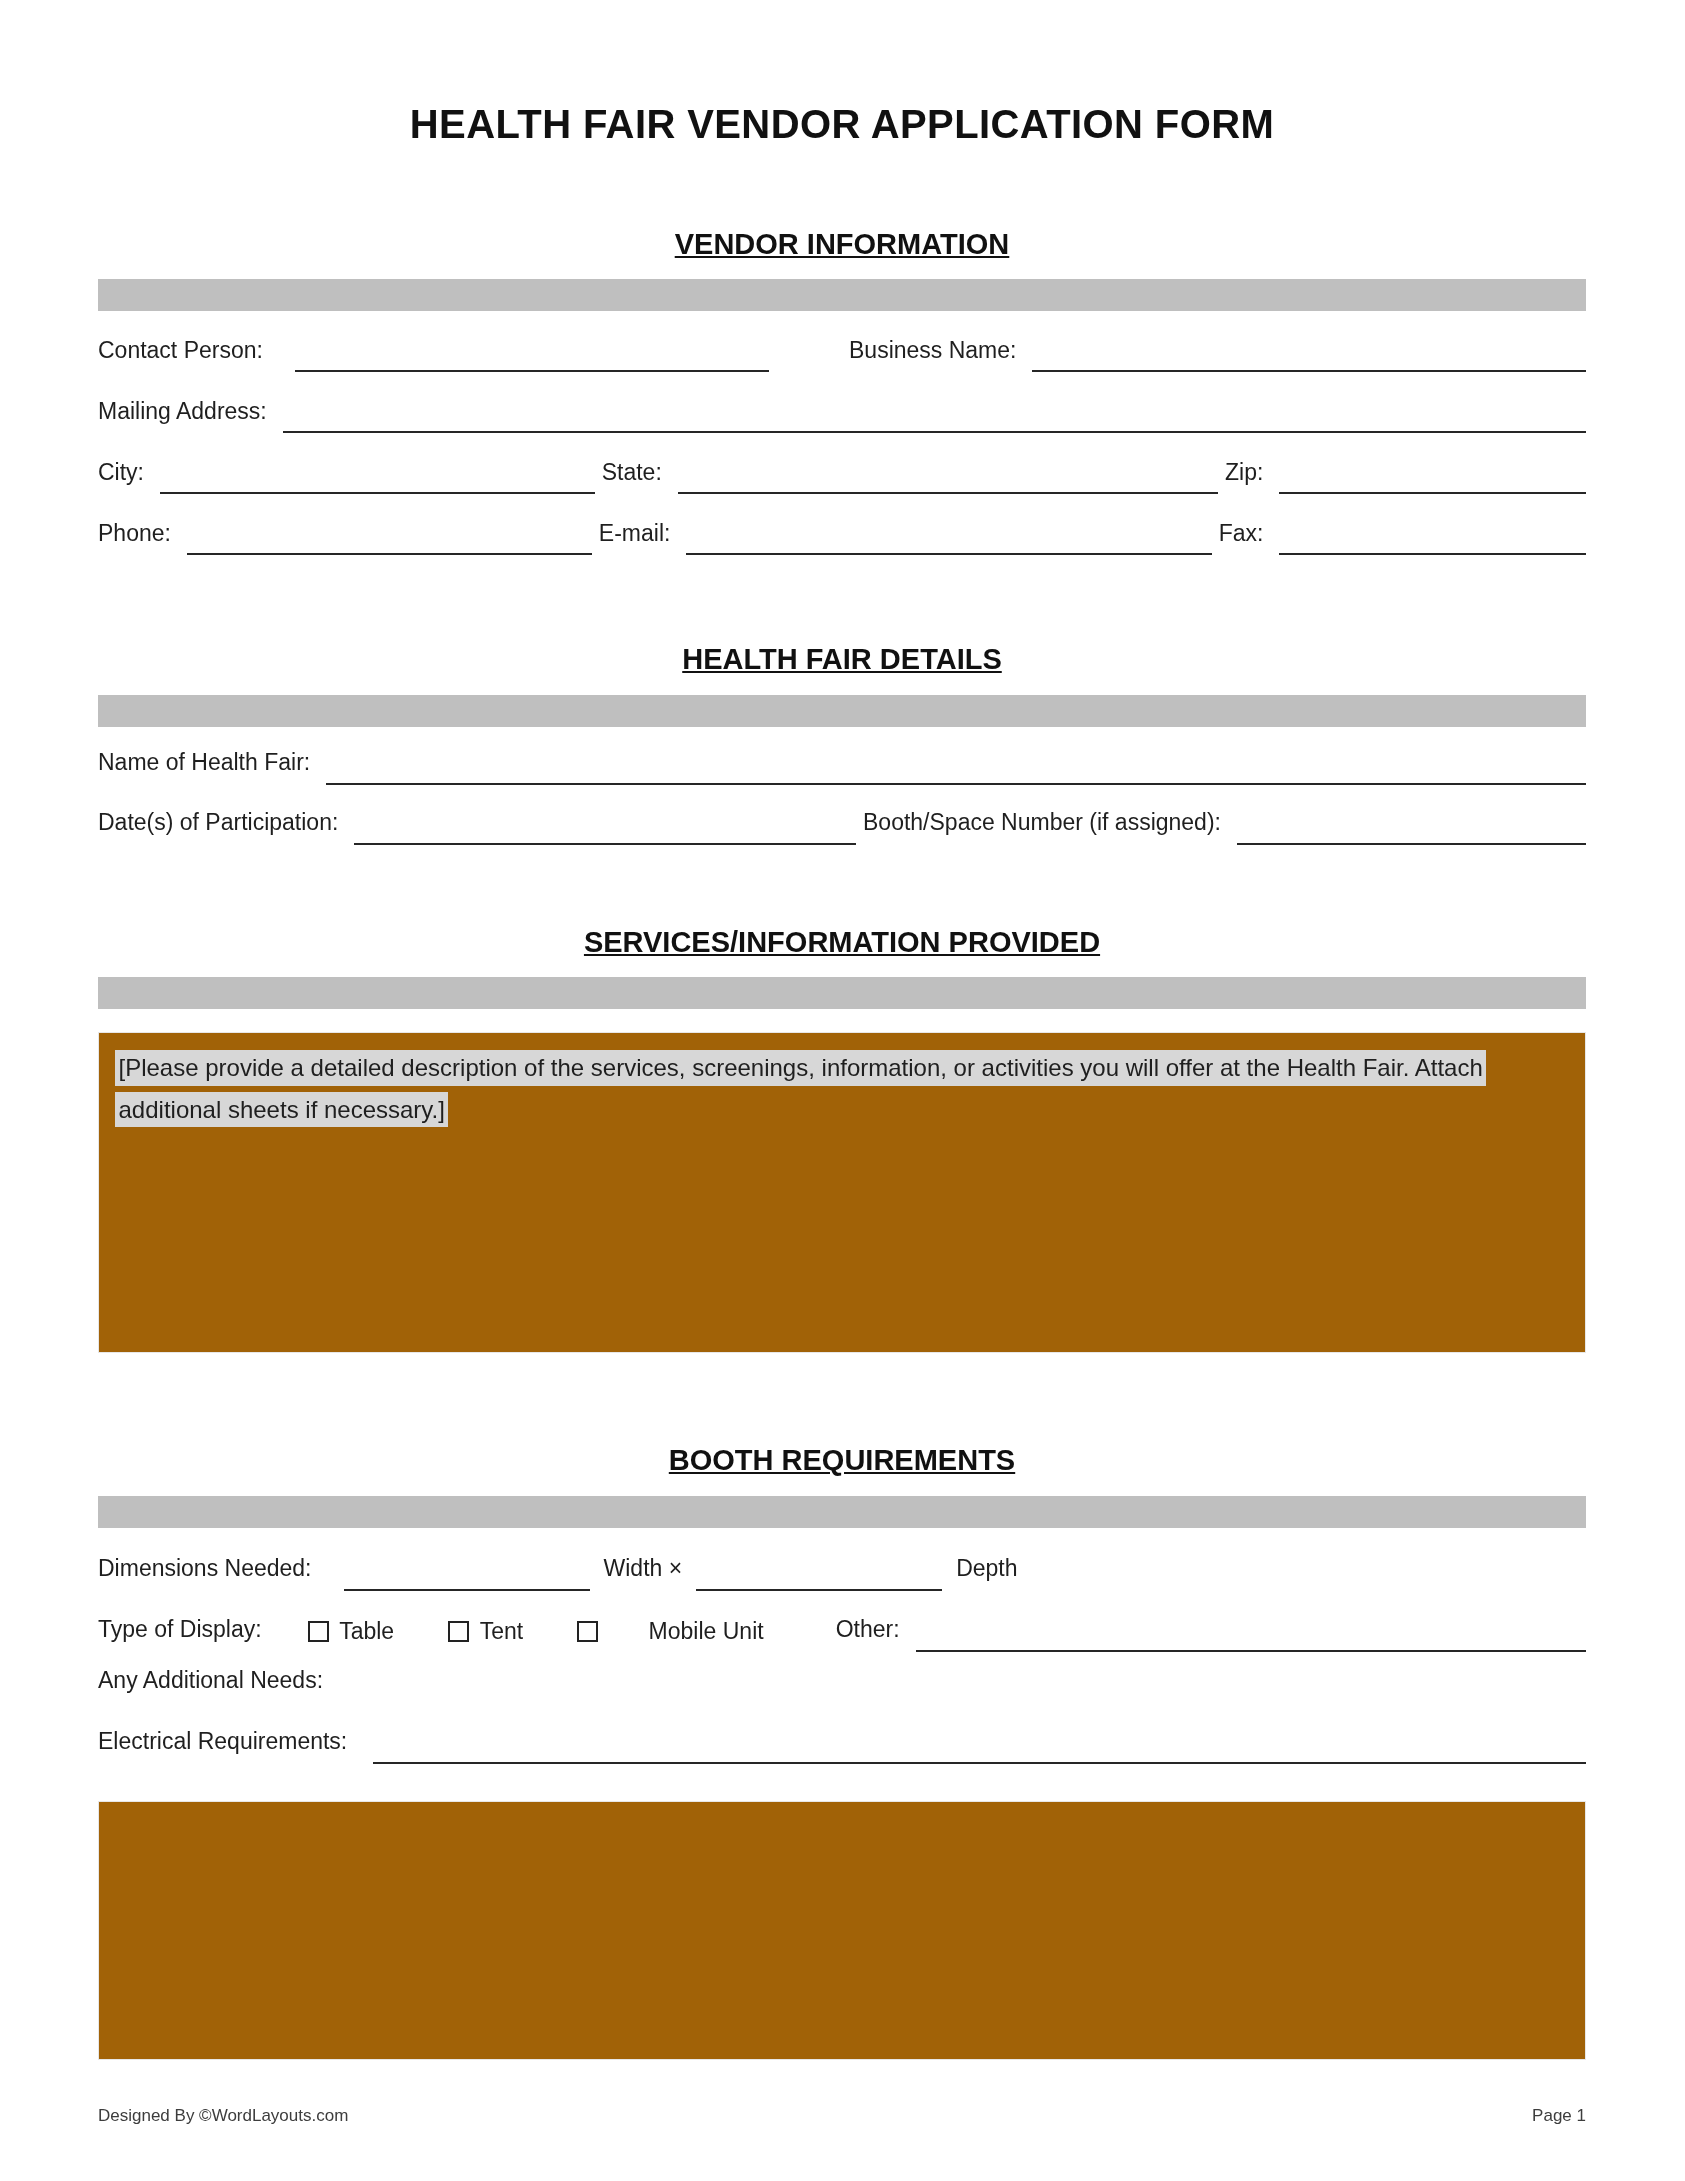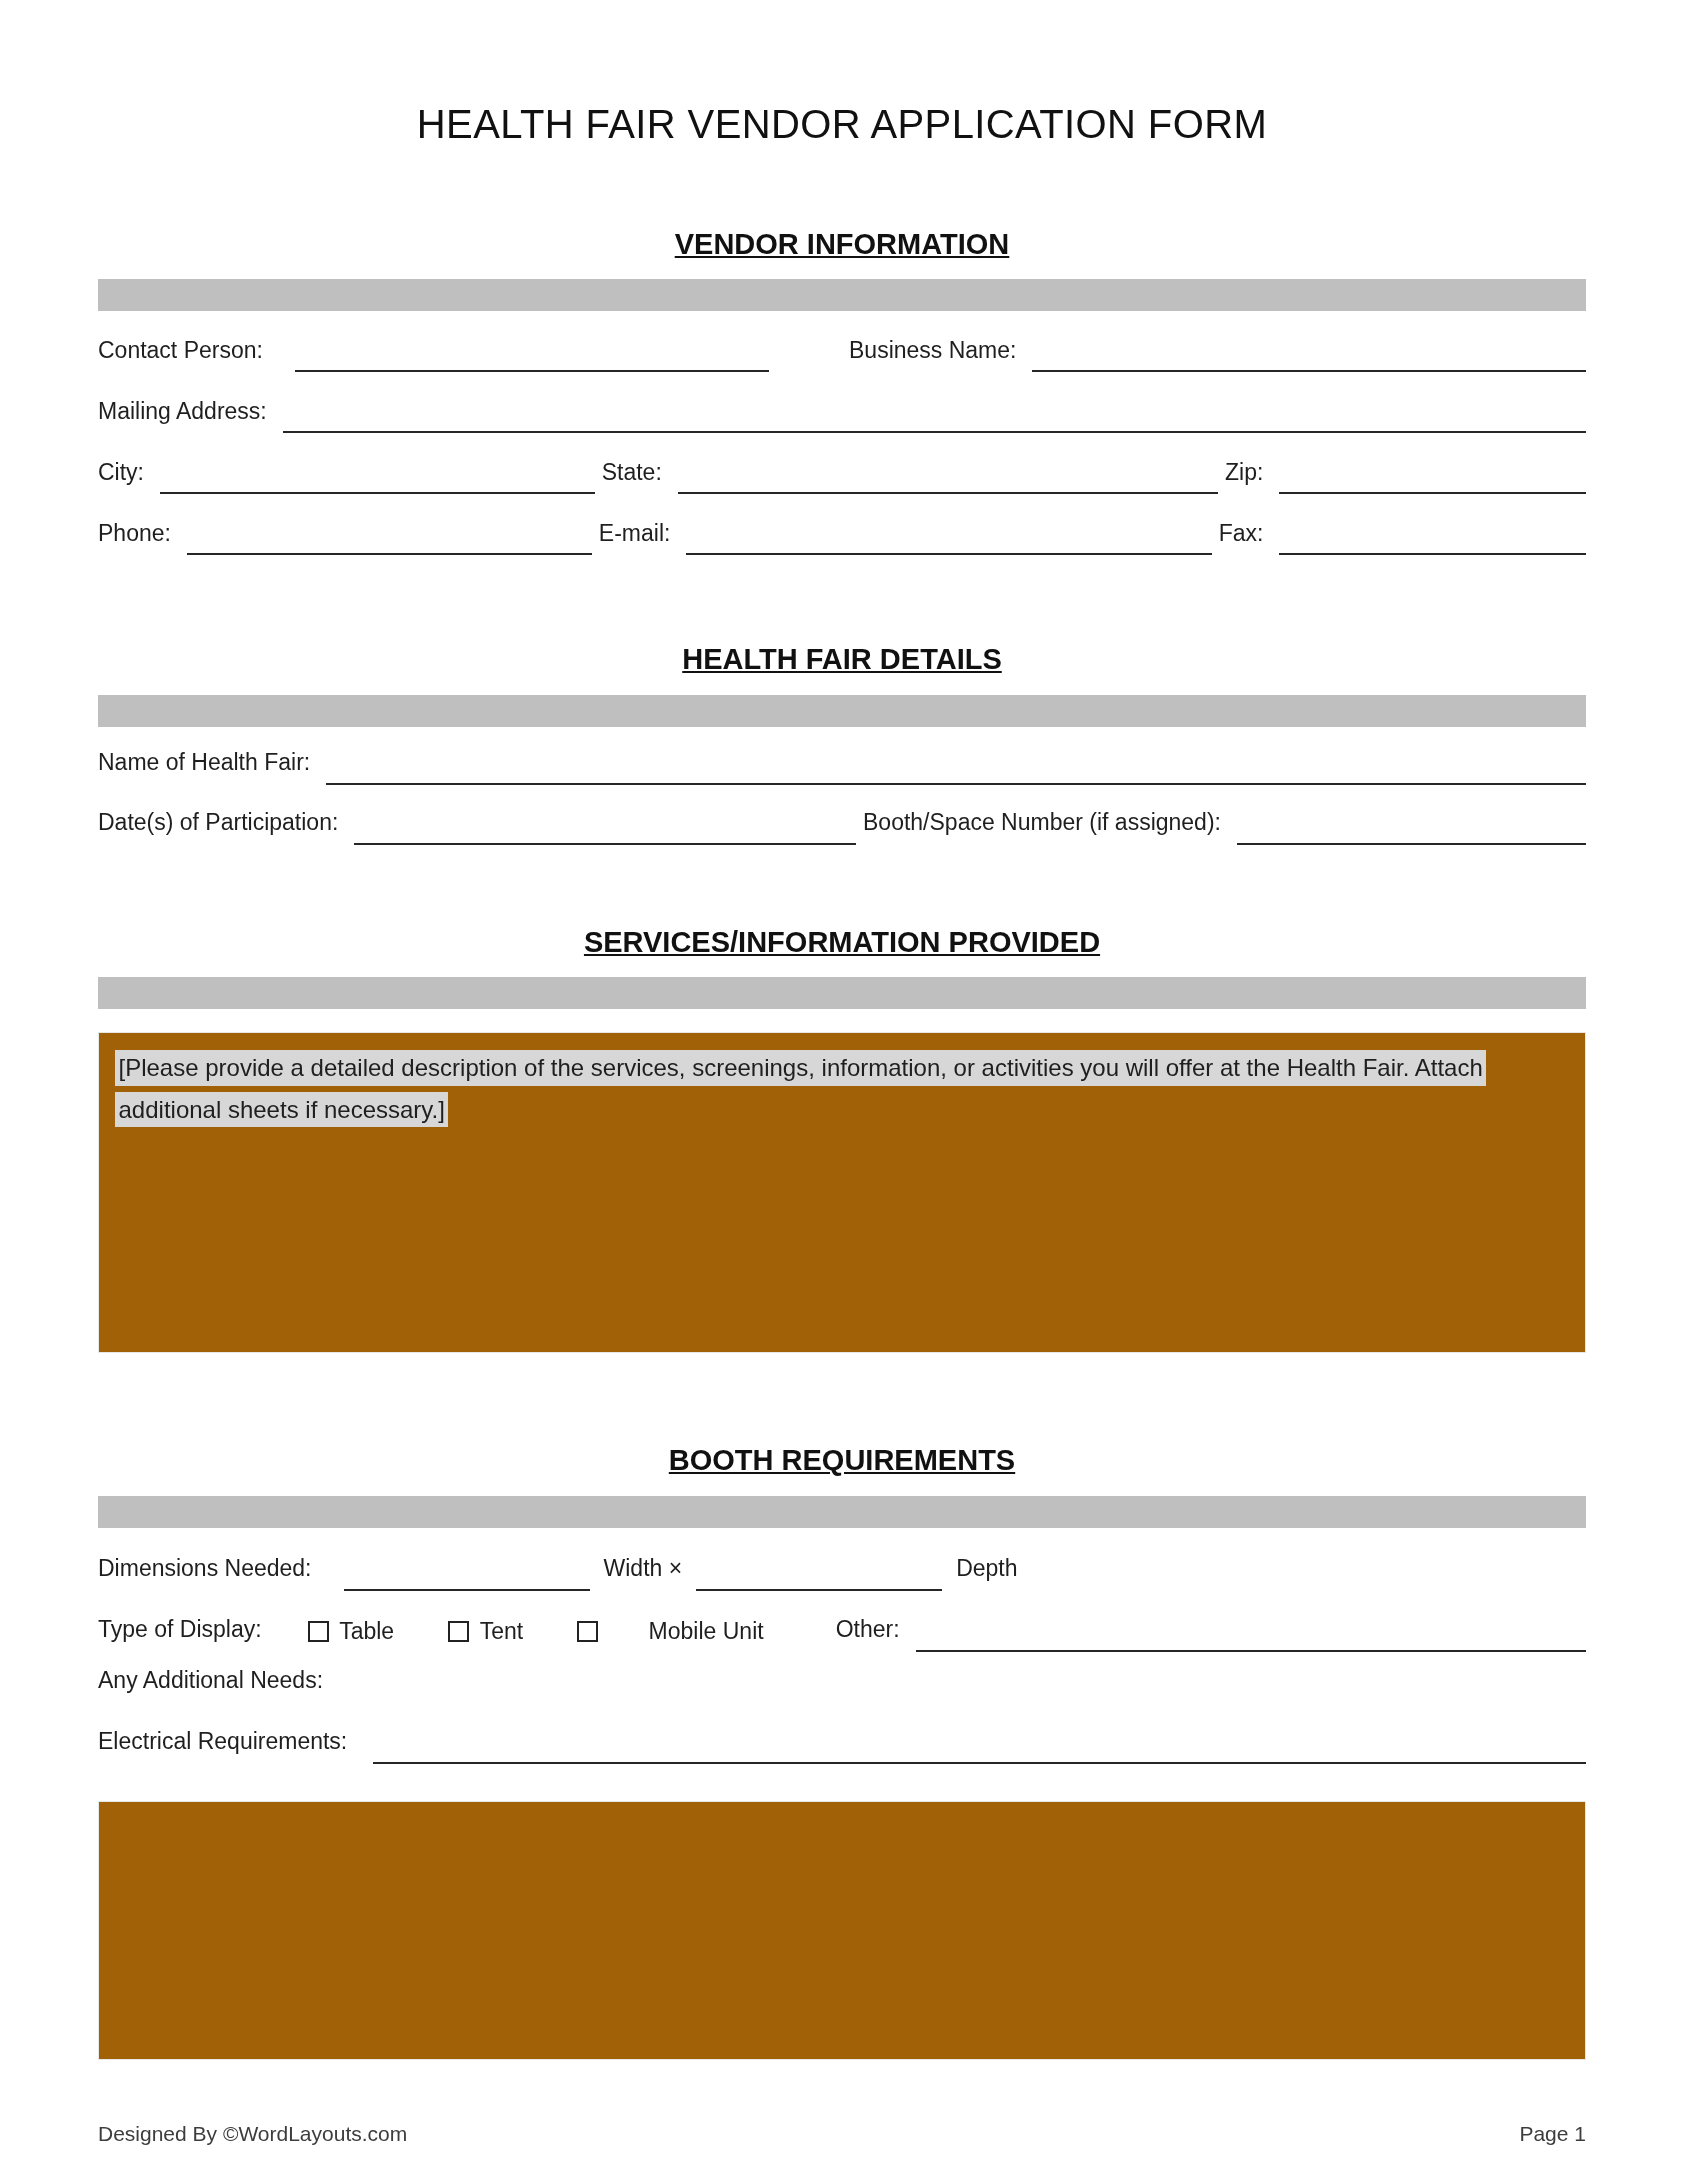--- a/index.html
+++ b/index.html
@@ -9,21 +9,21 @@
     padding: 0 99px 0 98px;
     background: #ffffff;
     color: #1f1f1f;
     font-family: "Liberation Sans", sans-serif;
     position: relative;
     overflow: hidden;
   }
   .doc-title {
     margin: 0; padding-top: 102px;
     text-align: center;
-    font-size: 40px; font-weight: 400; color: #111111;
+    font-size: 40px; font-weight: 700; color: #111111;
     letter-spacing: 0.4px;
   }
   .section-heading {
     margin: 0; text-align: center;
     font-size: 29px; font-weight: 700; color: #111111; text-decoration: underline;
   }
   .mt-vendor   { margin-top: 81px; }
   .mt-health   { margin-top: 88px; }
   .mt-services { margin-top: 81px; }
   .mt-booth    { margin-top: 91px; }
@@ -81,23 +81,23 @@
   }
   .highlight {
     background: #d7d7d7;
     padding: 4.4px 3.5px;
     -webkit-box-decoration-break: clone;
     box-decoration-break: clone;
   }
   .additional-box { margin-top: 37px; height: 259px; }
 
   .footer {
-    margin-top: 62px;
+    margin-top: 46px;
     display: flex; justify-content: space-between; align-items: baseline;
-    font-size: 21px; color: #3d3d3d;
+    font-size: 17px; color: #3d3d3d;
   }
 </style>
 </head>
 <body>
 
 <div class="page">
 
   <h1 class="doc-title">HEALTH FAIR VENDOR APPLICATION FORM</h1>
 
   <h2 class="section-heading mt-vendor">VENDOR INFORMATION</h2>

